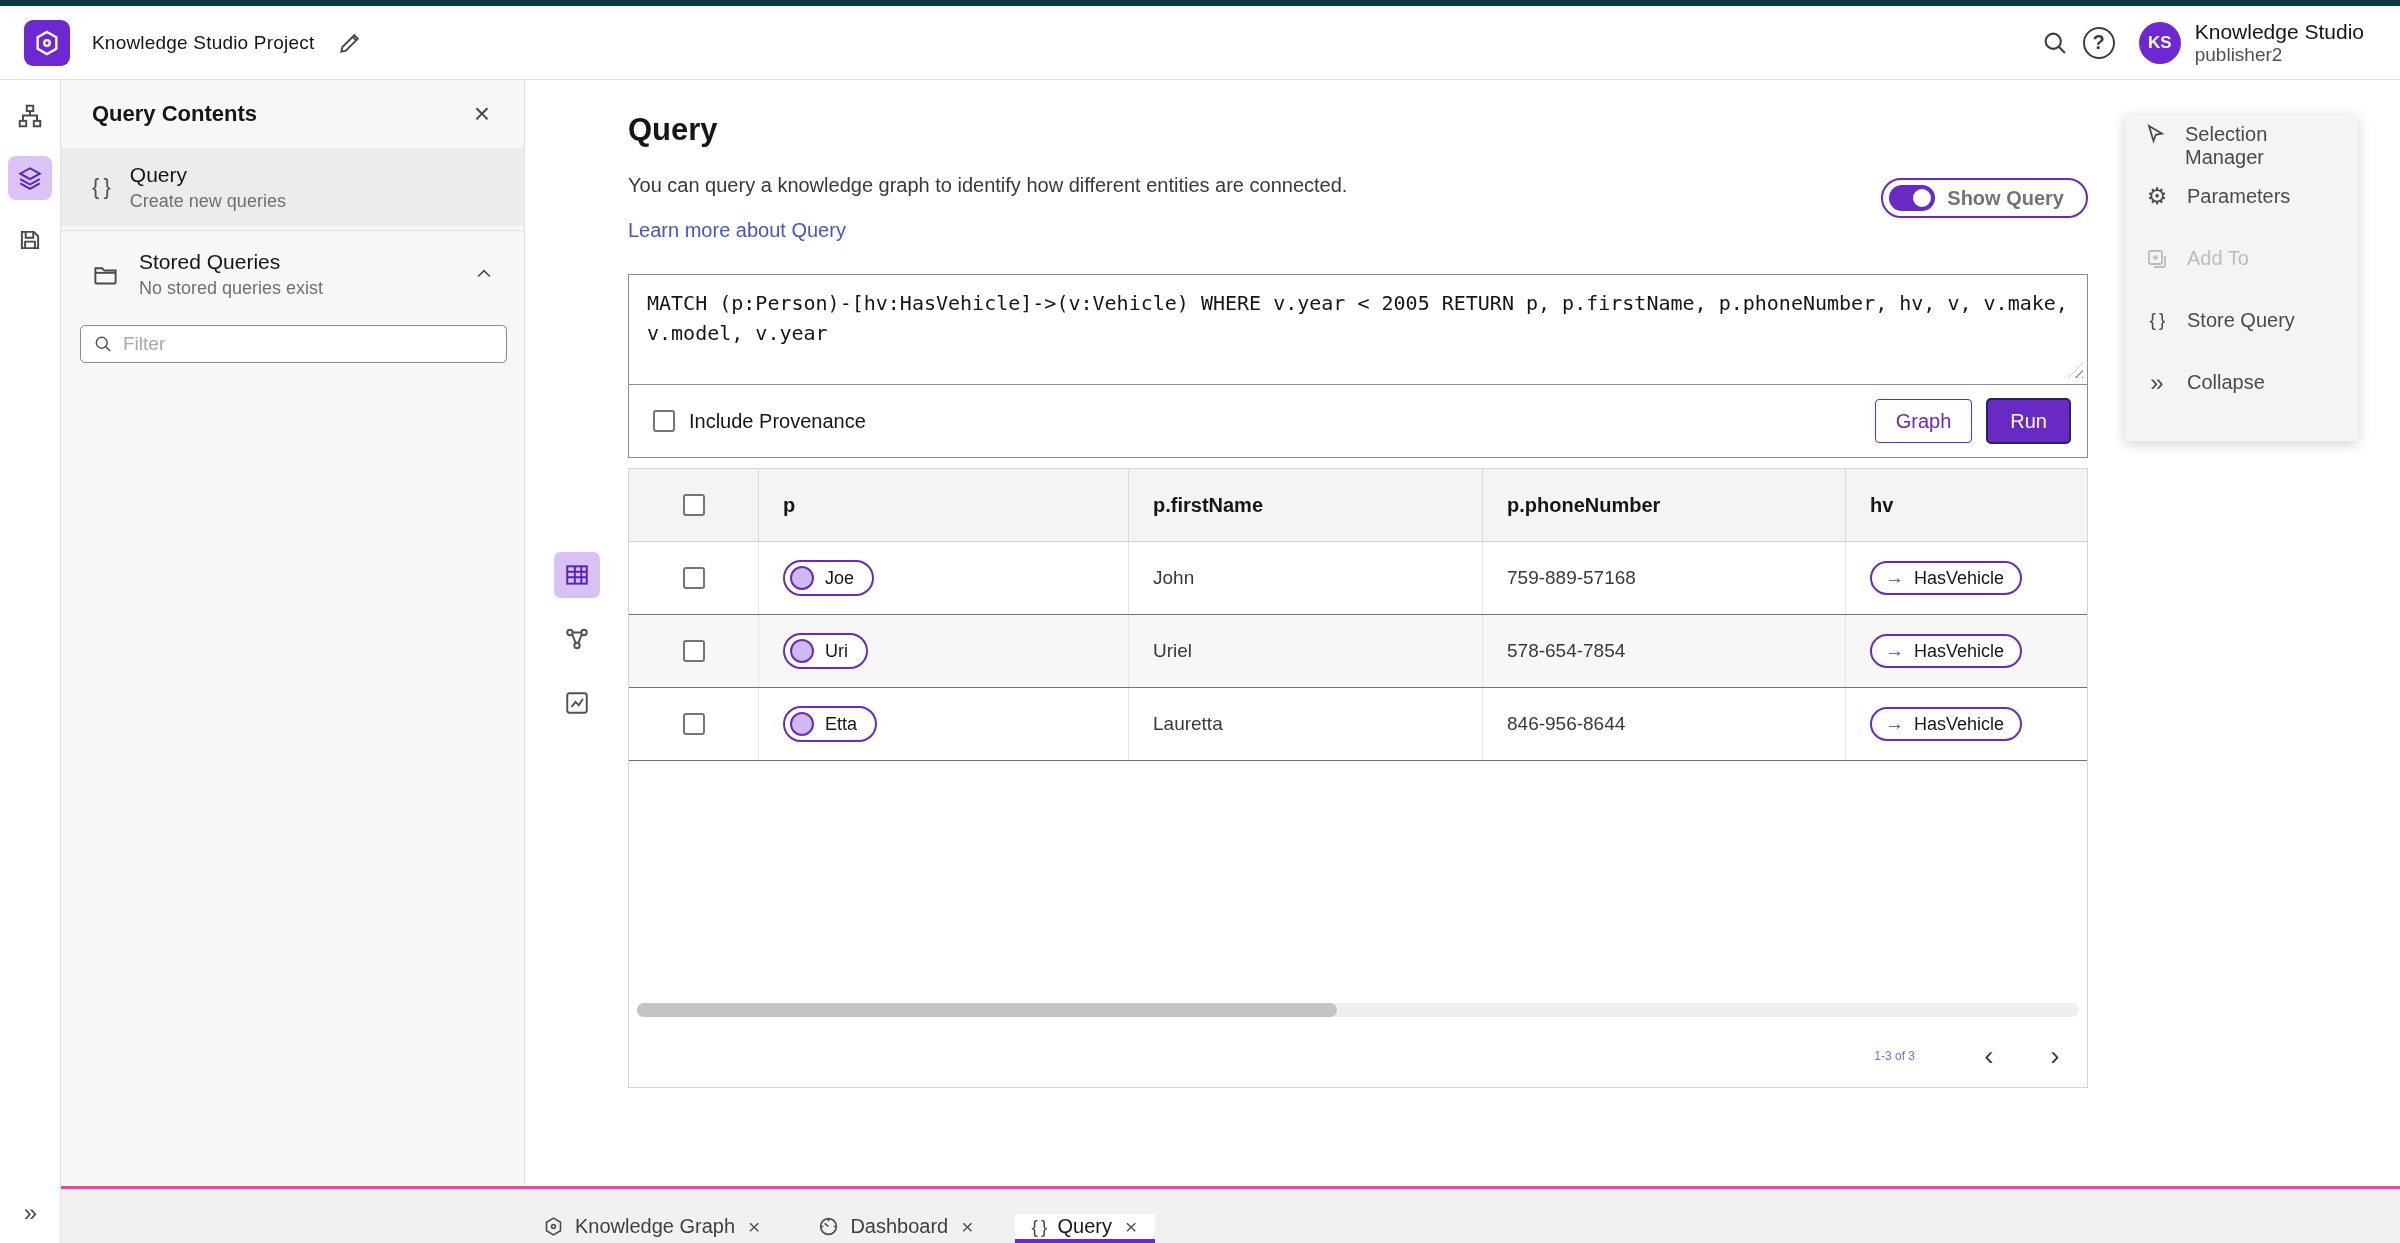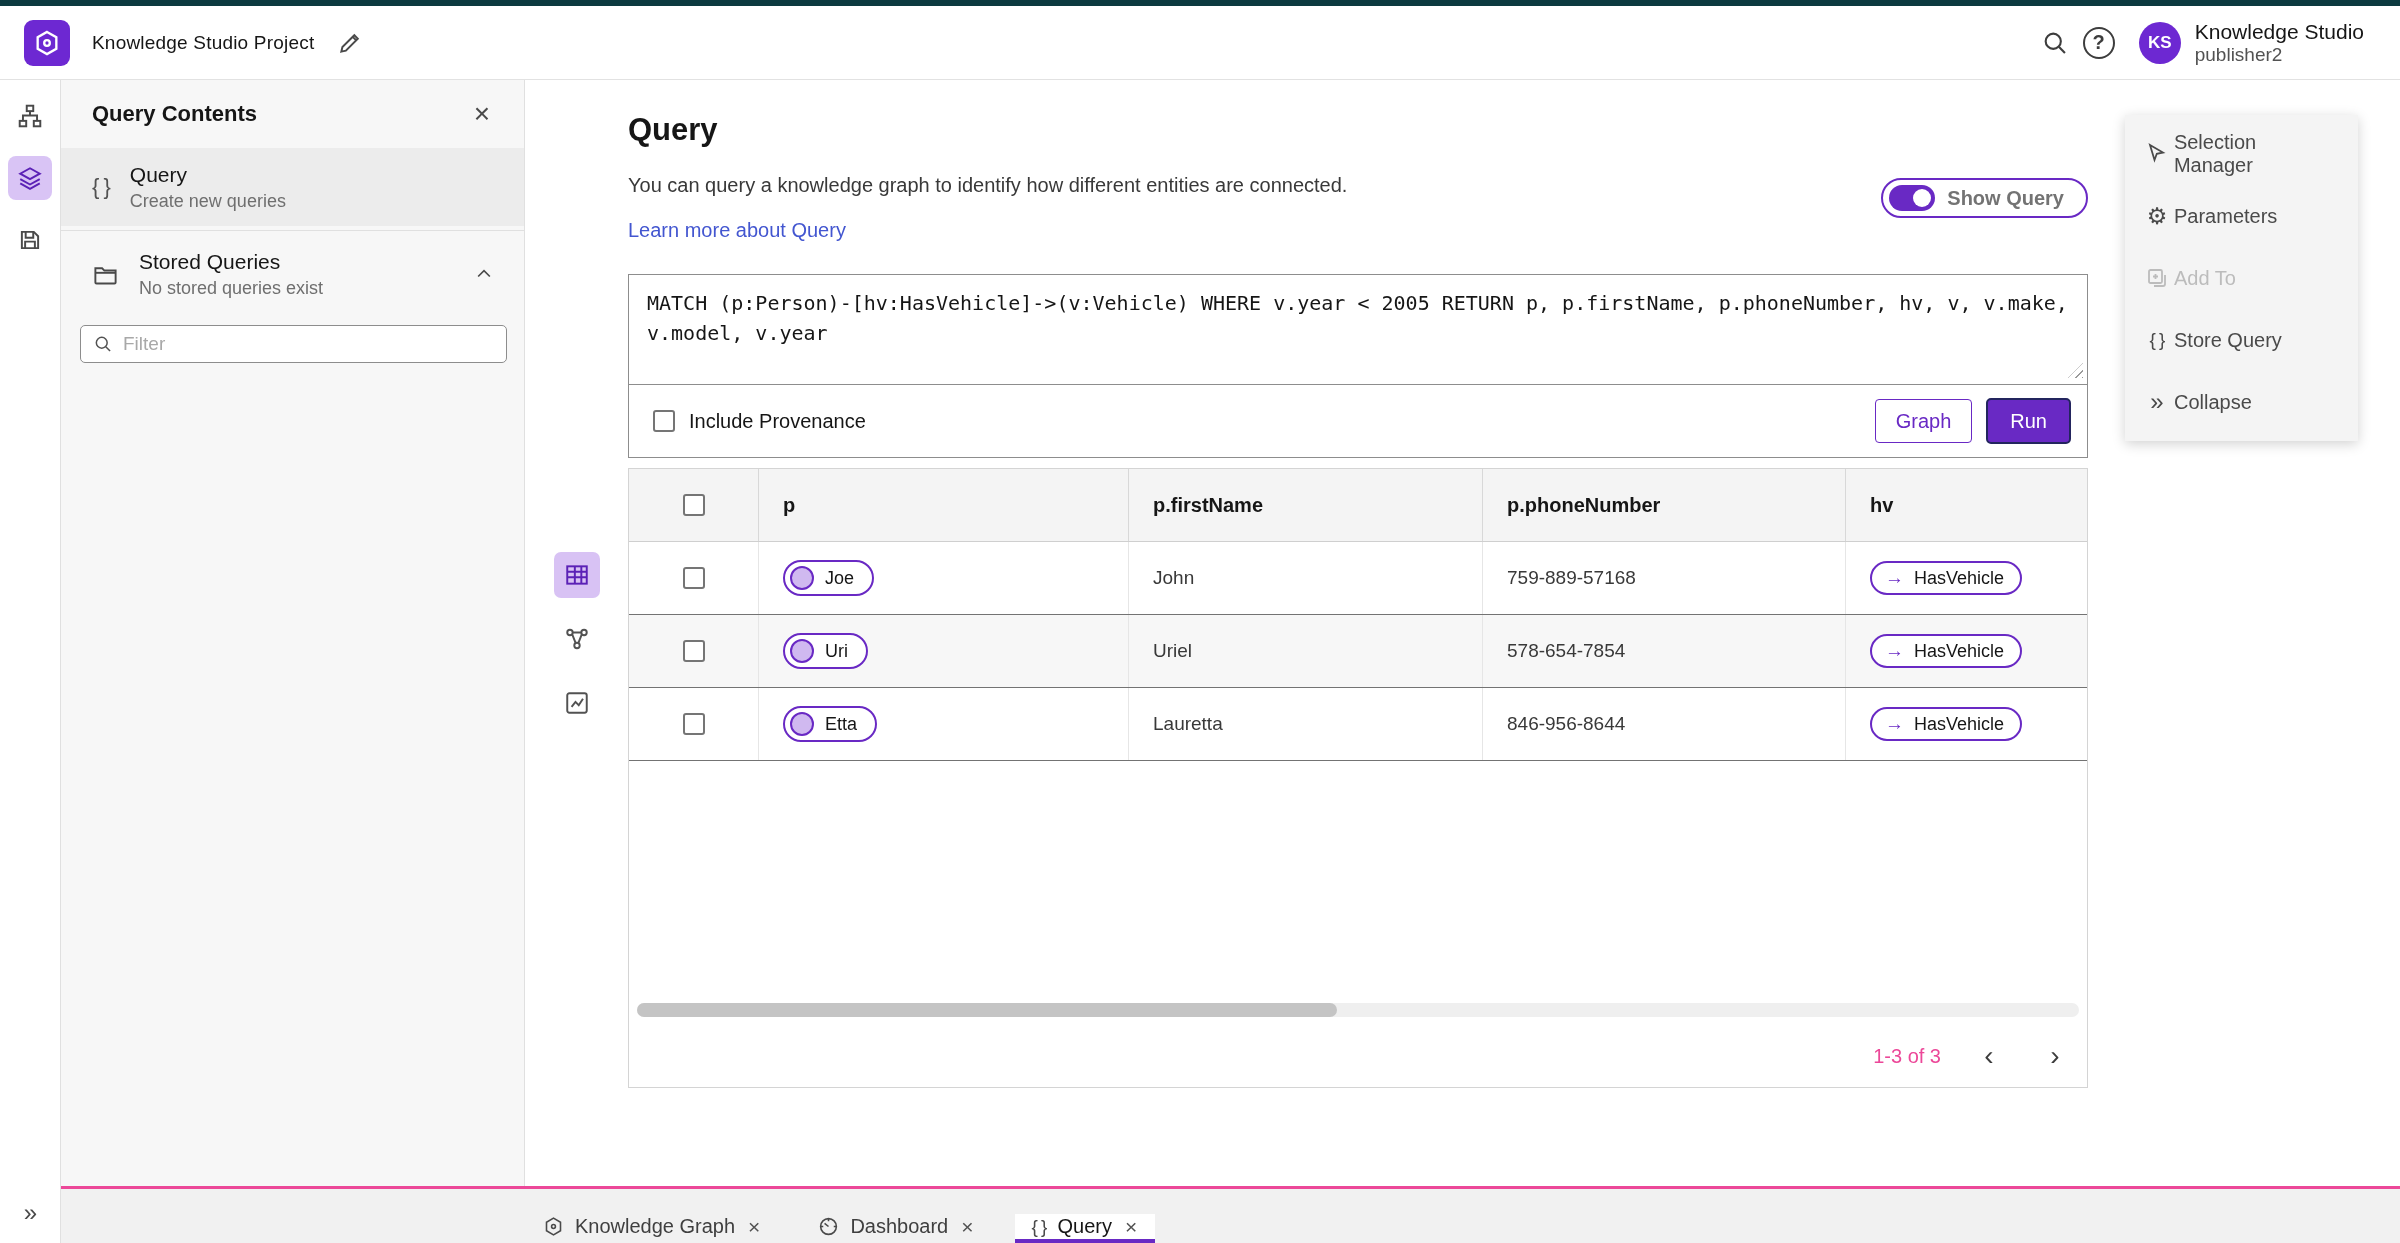--- a/index.html
+++ b/index.html
@@ -103,26 +103,26 @@
   .nodepill { display:inline-flex; align-items:center; gap:11px; height:36px; padding:0 18px 0 5px;
               border:2px solid #6929c4; border-radius:19px; background:#fff; font-size:18px; color:#161616; cursor:pointer; }
   .nodedot { width:24px; height:24px; border-radius:50%; background:#d0b9f0; border:2px solid #6929c4; }
   .edgepill { display:inline-flex; align-items:center; gap:10px; height:34px; padding:0 16px 0 13px;
               border:2px solid #6929c4; border-radius:18px; background:#fff; font-size:18px; color:#161616; cursor:pointer; }
   .earrow { color:#6929c4; font-size:19px; font-weight:700; }
   .hscroll { position:absolute; left:8px; right:8px; top:534px; height:14px; background:#efefef; border-radius:7px; }
   .hthumb { position:absolute; left:0; top:0; width:700px; height:14px; background:#c4c4c4; border-radius:7px; cursor:grab; }
   .pager { position:absolute; left:0; right:0; bottom:0; height:62px; display:flex; align-items:center;
            justify-content:flex-end; padding-right:14px; gap:30px; }
-  .pager .range { font-size:20px; color:#ec4899; }
+  .pager .range { font-size:12px; color:#8b5cf6; margin-right:26px; }
   .pgbtn { width:36px; height:36px; display:flex; align-items:center; justify-content:center; font-size:28px; color:#3d3d3d; }
 
   
   .sidemenu { left:2125px; top:115px; width:233px; background:#f4f4f4; box-shadow:0 3px 12px rgba(0,0,0,.18); padding:8px 0; }
-  .smitem { height:62px; display:flex; align-items:center; gap:3px; padding:0 18px; font-size:20px; color:#4a4a4a; cursor:pointer; }
+  .smitem { height:62px; display:flex; align-items:flex-start; gap:16px; padding:0 18px; font-size:20px; color:#4a4a4a; cursor:pointer; }
   .smitem .ic { width:28px; display:flex; justify-content:center; color:#4a4a4a; }
   .smitem.disabled { color:#bcbcbc; cursor:default; }
   .smitem.disabled .ic { color:#bcbcbc; }
   .smbraces { font-size:19px; letter-spacing:-1px; }
 
   
   .tabbar { left:61px; right:0; bottom:0; height:57px; background:#f1f1f1; border-top:3px solid #ec4899;
             display:flex; align-items:flex-end; padding-left:466px; position:absolute; }
   .tab { display:flex; align-items:center; gap:11px; padding:0 16px; margin-right:24px; font-size:20px; color:#3f3f3f; cursor:pointer;
          border-bottom:4px solid transparent; }

